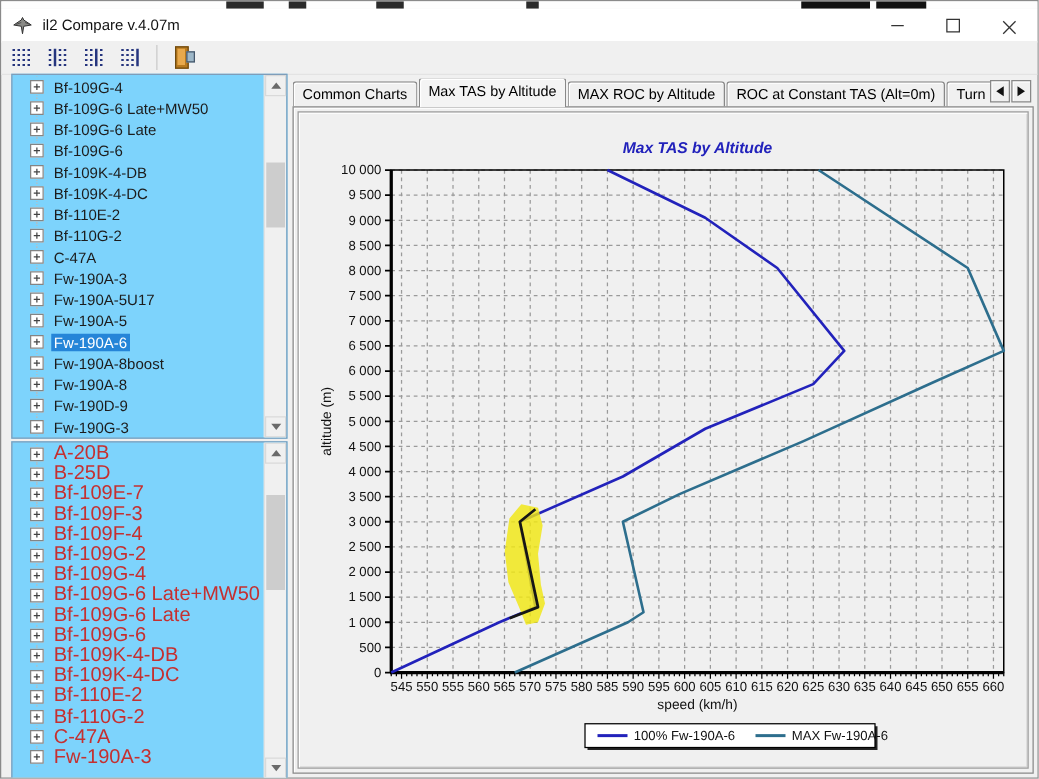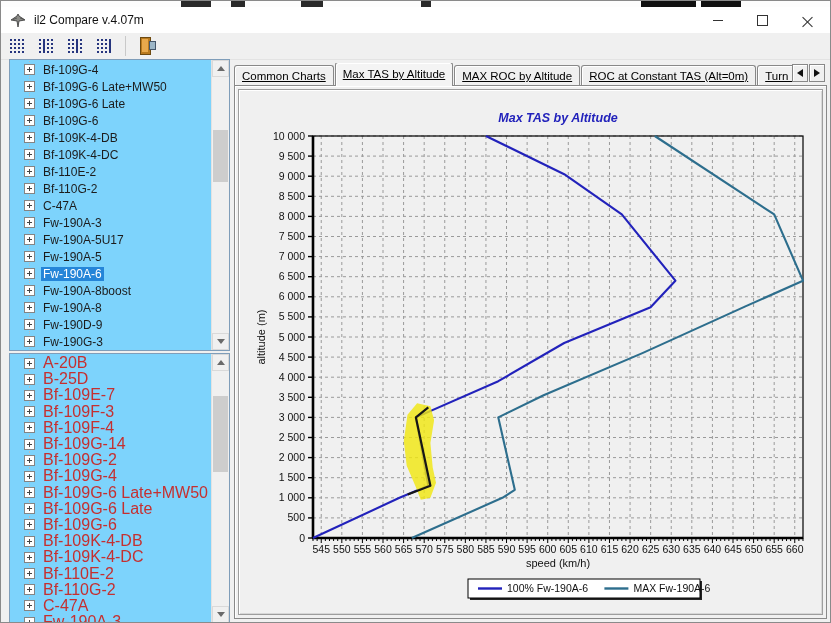--- a/index.html
+++ b/index.html
@@ -54,21 +54,21 @@
   .sb .arr{position:absolute;left:0;width:17px;height:17px;background:#f0f0f0;border:1px solid #d9d9d9;
            box-sizing:border-box;display:flex;align-items:center;justify-content:center;}
   .sb .arr.up{top:0;} .sb .arr.down{bottom:0;}
   .sb .tri-up{width:0;height:0;border-left:4px solid transparent;border-right:4px solid transparent;border-bottom:5px solid #6a6a6a;}
   .sb .tri-down{width:0;height:0;border-left:4px solid transparent;border-right:4px solid transparent;border-top:5px solid #6a6a6a;}
   .sb .thumb{position:absolute;left:1px;width:15px;background:#cdcdcd;}
   
   #tabbar{position:absolute;left:233px;top:62px;width:560px;height:23px;display:flex;align-items:flex-end;overflow:hidden;}
   .tab{flex:0 0 auto;height:20px;line-height:20px;padding:0 7px;font-size:11.5px;color:#000;
        background:#f0f0f0;border:1px solid #888;border-bottom:none;border-radius:3px 3px 0 0;
-       box-shadow:inset 1px 1px 0 #fff;margin-right:1px;text-decoration:underline;}
+       box-shadow:inset 1px 1px 0 #fff;margin-right:1px;}
   .tab.selected{height:23px;line-height:23px;background:#f4f4f4;position:relative;z-index:3;}
   .tabspin{position:absolute;top:63px;display:flex;z-index:4;}
   .spinbtn{width:16px;height:18px;background:#f0f0f0;border:1px solid #888;box-shadow:inset 1px 1px 0 #fff;
            display:flex;align-items:center;justify-content:center;margin-left:1px;box-sizing:border-box;}
   .tri-left{width:0;height:0;border-top:4px solid transparent;border-bottom:4px solid transparent;border-right:6px solid #111;}
   .tri-right{width:0;height:0;border-top:4px solid transparent;border-bottom:4px solid transparent;border-left:6px solid #111;}
   
   #tabpage{position:absolute;left:233px;top:84px;width:593px;height:534px;background:#f0f0f0;
            border:1px solid #888;box-shadow:inset 1px 1px 0 #fff;box-sizing:border-box;}
   #chart-panel{position:absolute;left:3px;top:3px;right:3px;bottom:3px;background:#f0f0f0;
@@ -248,24 +248,20 @@
           <span class="plusbox"></span>
           <span class="tlabel">Bf-109E-7</span>
         </div>
         <div class="trow">
           <span class="plusbox"></span>
           <span class="tlabel">Bf-109F-3</span>
         </div>
         <div class="trow">
           <span class="plusbox"></span>
           <span class="tlabel">Bf-109F-4</span>
-        </div>
-        <div class="trow">
-          <span class="plusbox"></span>
-          <span class="tlabel">Bf-109G-14</span>
         </div>
         <div class="trow">
           <span class="plusbox"></span>
           <span class="tlabel">Bf-109G-2</span>
         </div>
         <div class="trow">
           <span class="plusbox"></span>
           <span class="tlabel">Bf-109G-4</span>
         </div>
         <div class="trow">

